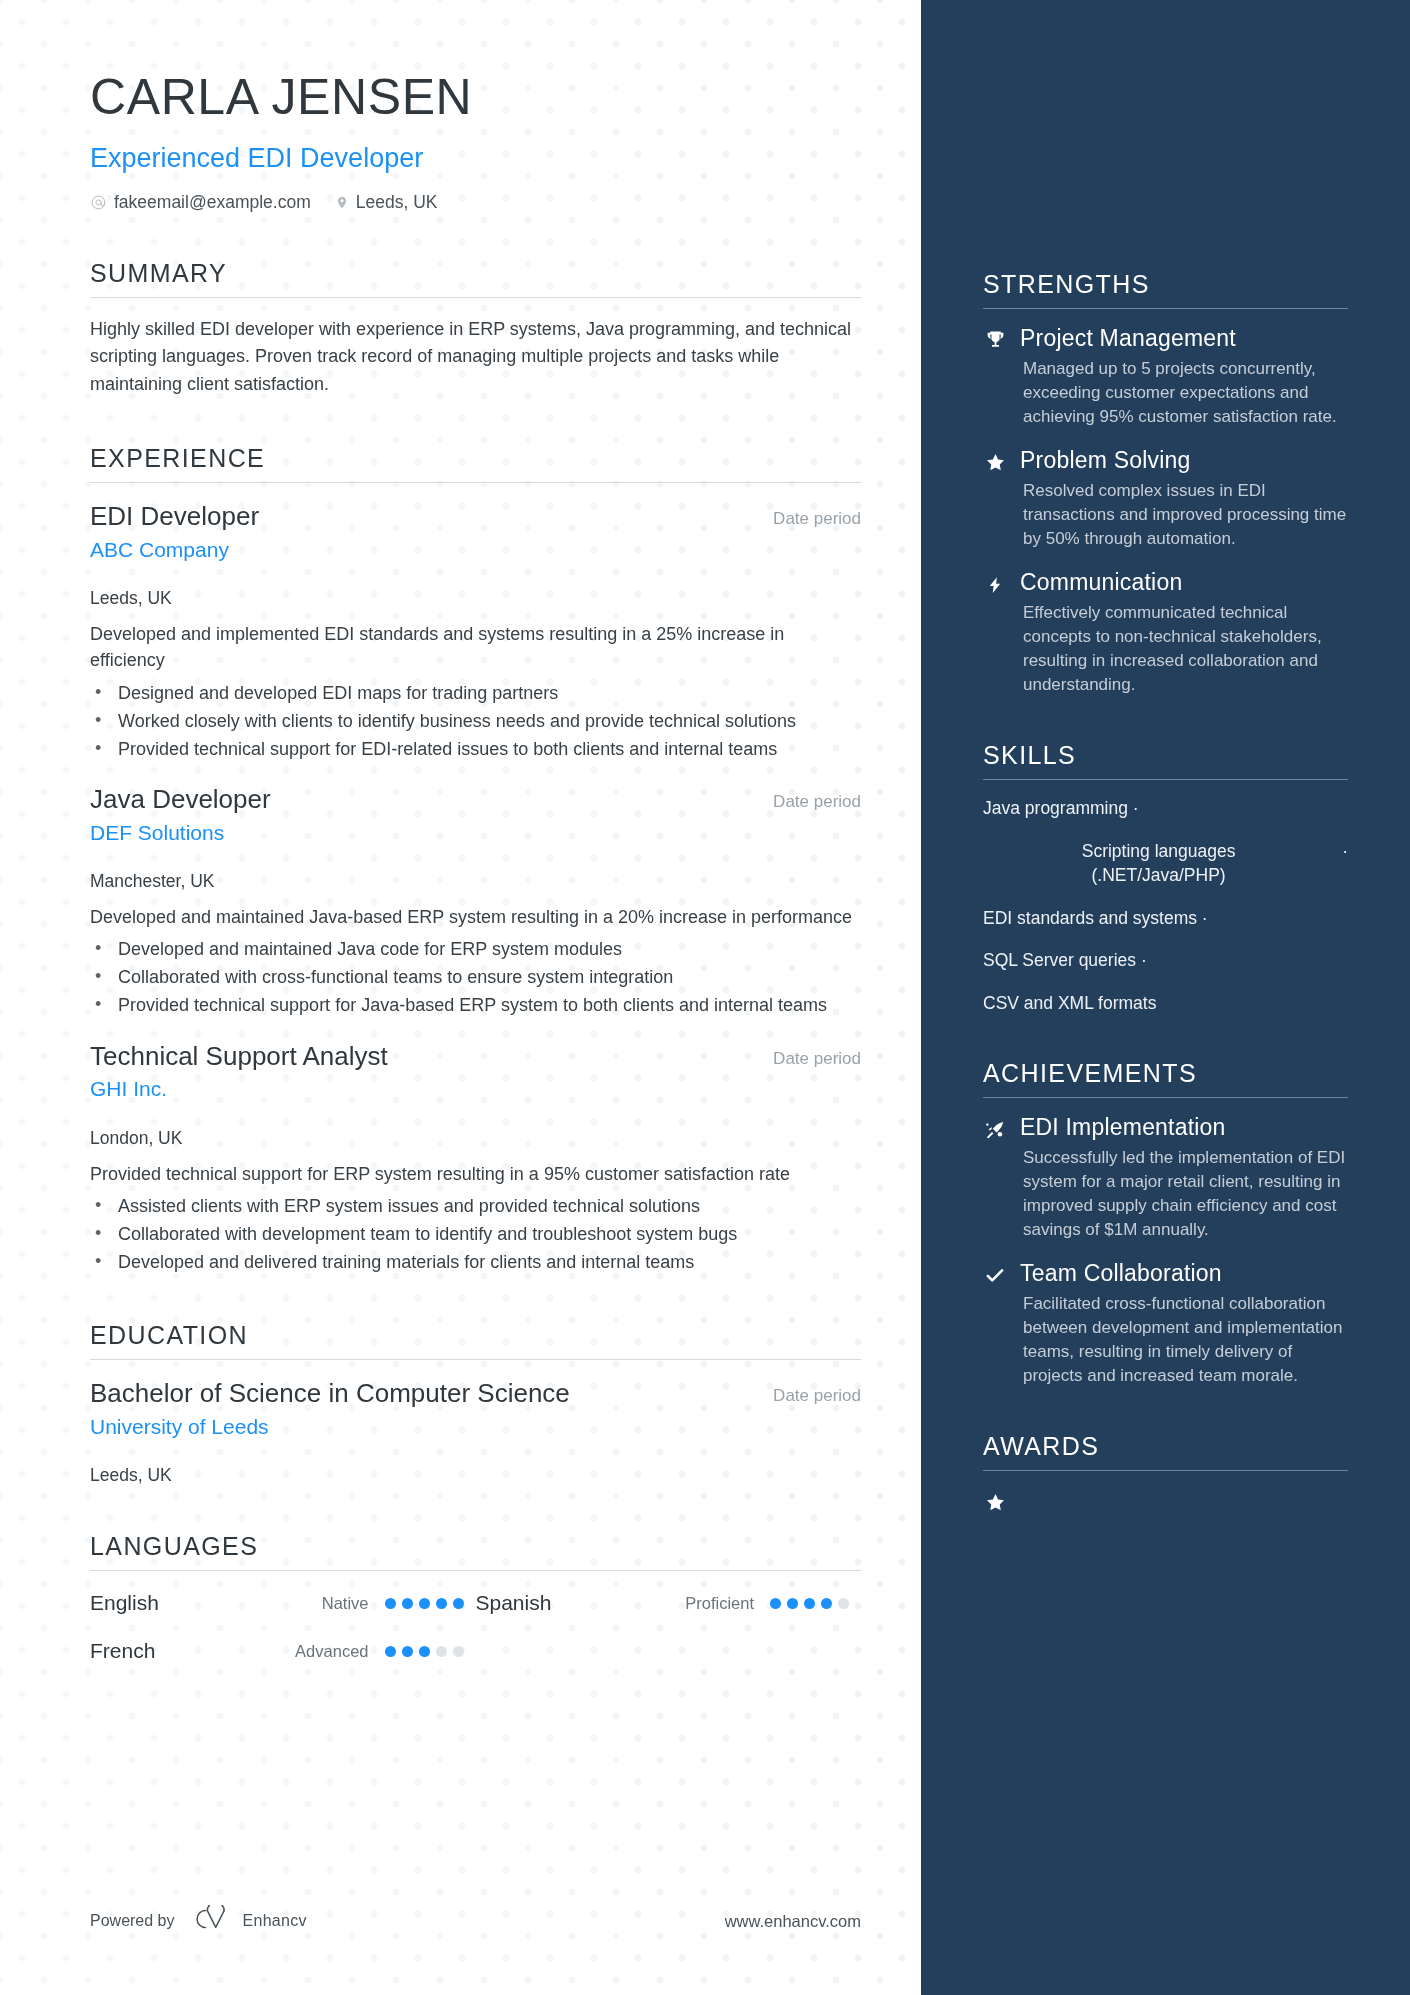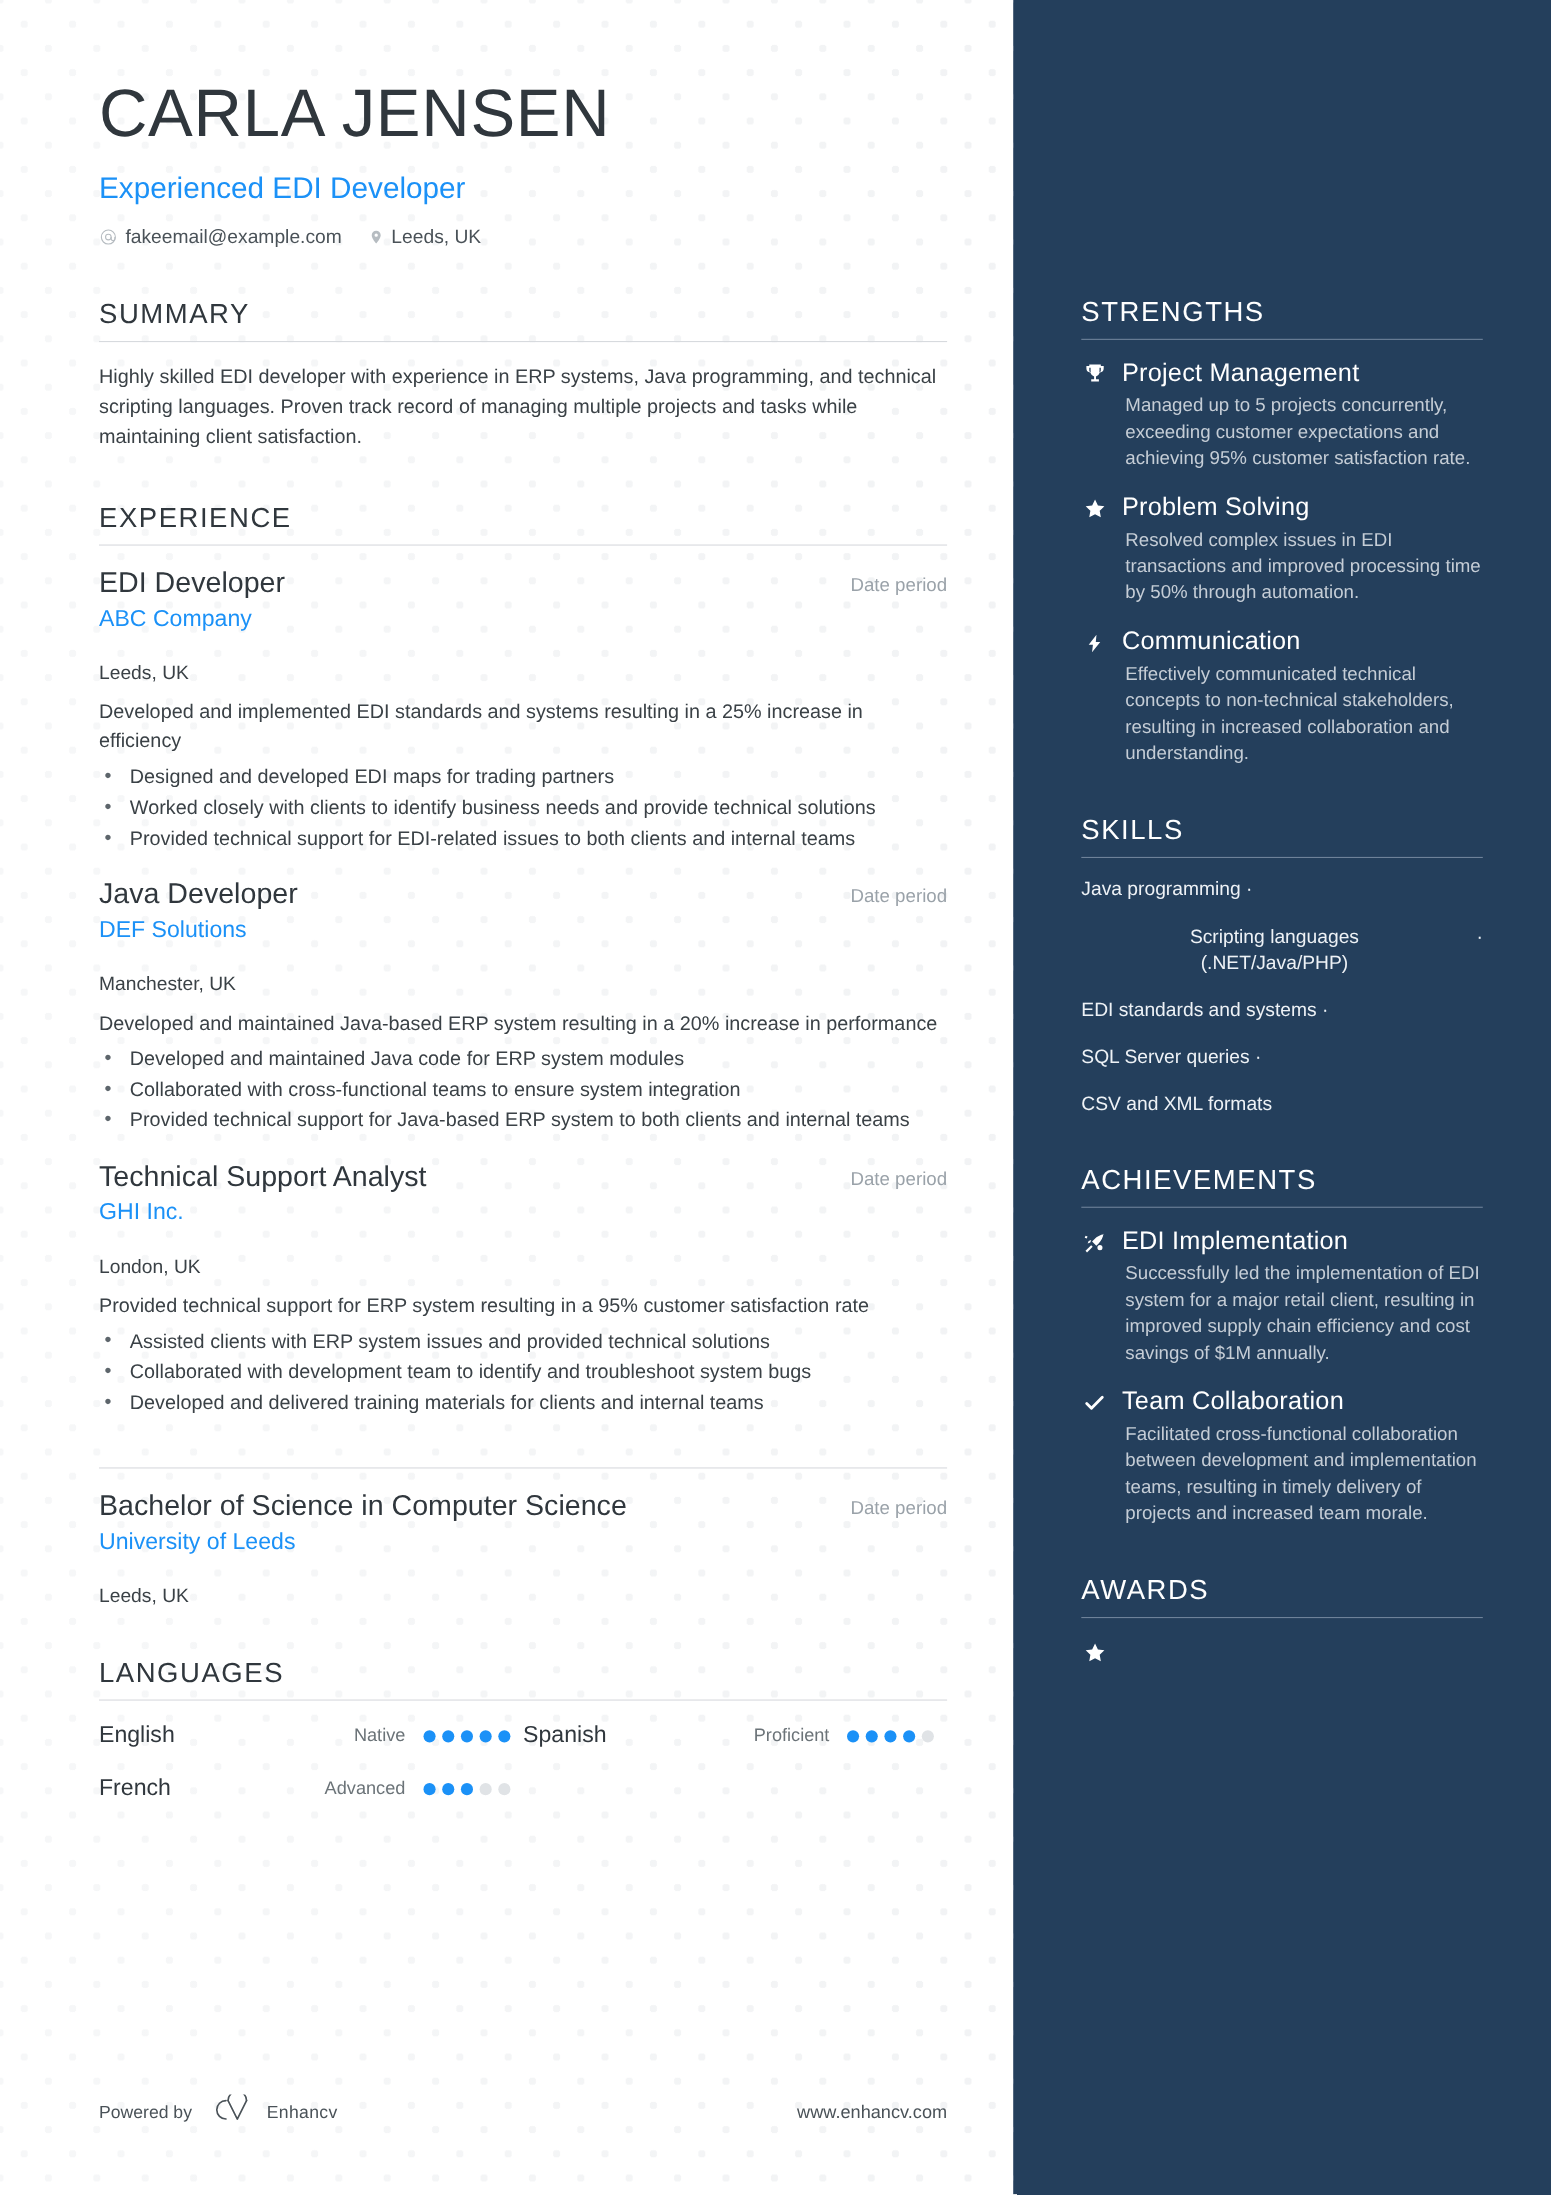--- a/index.html
+++ b/index.html
@@ -42,21 +42,21 @@
   .left-col::after {
     content: "";
     position: absolute;
     left: 0; top: 0; right: 0; bottom: 0;
     background: linear-gradient(to right, rgba(255,255,255,0.55), rgba(255,255,255,0.30));
     pointer-events: none;
   }
   .left-inner { z-index: 2; }
 
   .name {
-    font-size: 61px;
+    font-size: 50px;
     font-weight: 300;
     letter-spacing: 0.6px;
     color: #30373d;
     margin: 0;
     padding-top: 68px;
     line-height: 1.18;
   }
   .headline {
     font-size: 27px;
     font-weight: 400;
@@ -416,20 +416,21 @@
               <ul class="bullets">
                 <li>Assisted clients with ERP system issues and provided technical solutions</li>
                 <li>Collaborated with development team to identify and troubleshoot system bugs</li>
                 <li>Developed and delivered training materials for clients and internal teams</li>
               </ul>
             </div>
           </div>
       </div>
 
       <div class="section">
+        <div class="section-title">EDUCATION</div>
         <div class="rule"></div>
         <div id="education-list">
             <div class="entry">
               <div class="entry-head">
                 <div class="entry-title">Bachelor of Science in Computer Science</div>
                 <div class="entry-date">Date period</div>
               </div>
               <div class="entry-sub">
                 <div class="entry-org">University of Leeds</div>
                 <div class="entry-loc">Leeds, UK</div>

